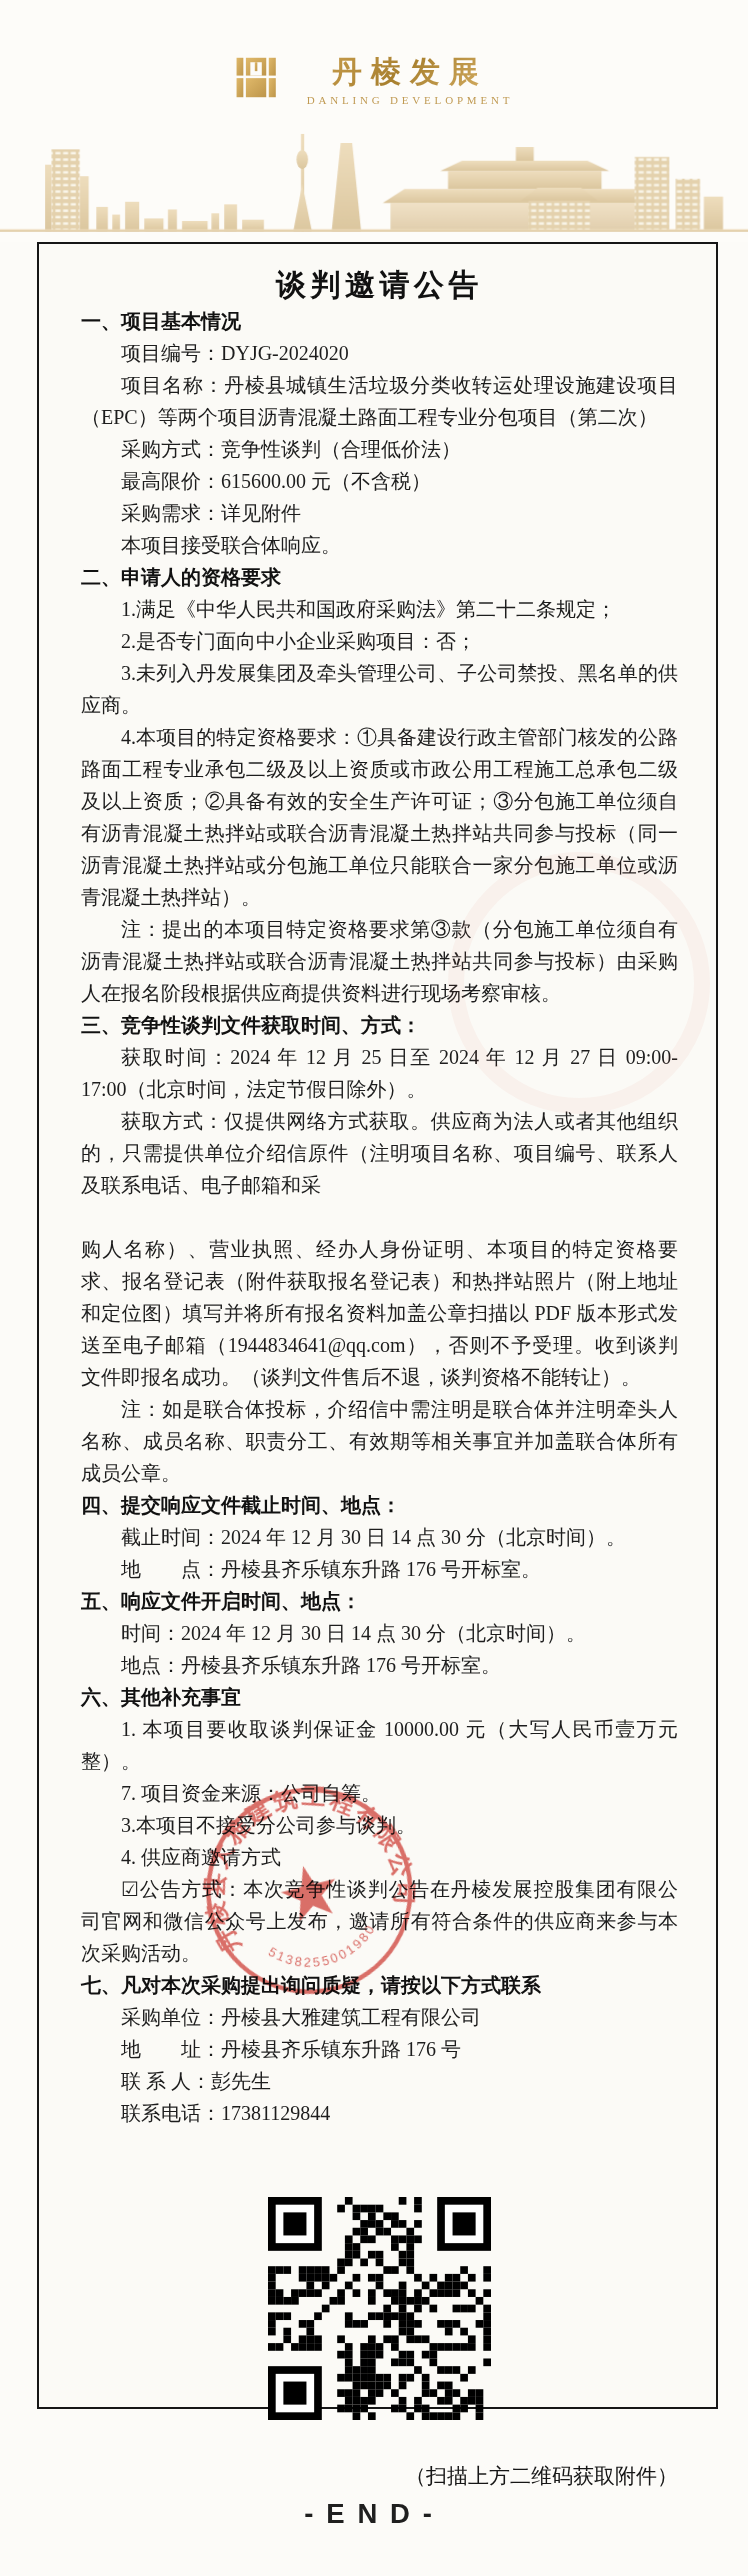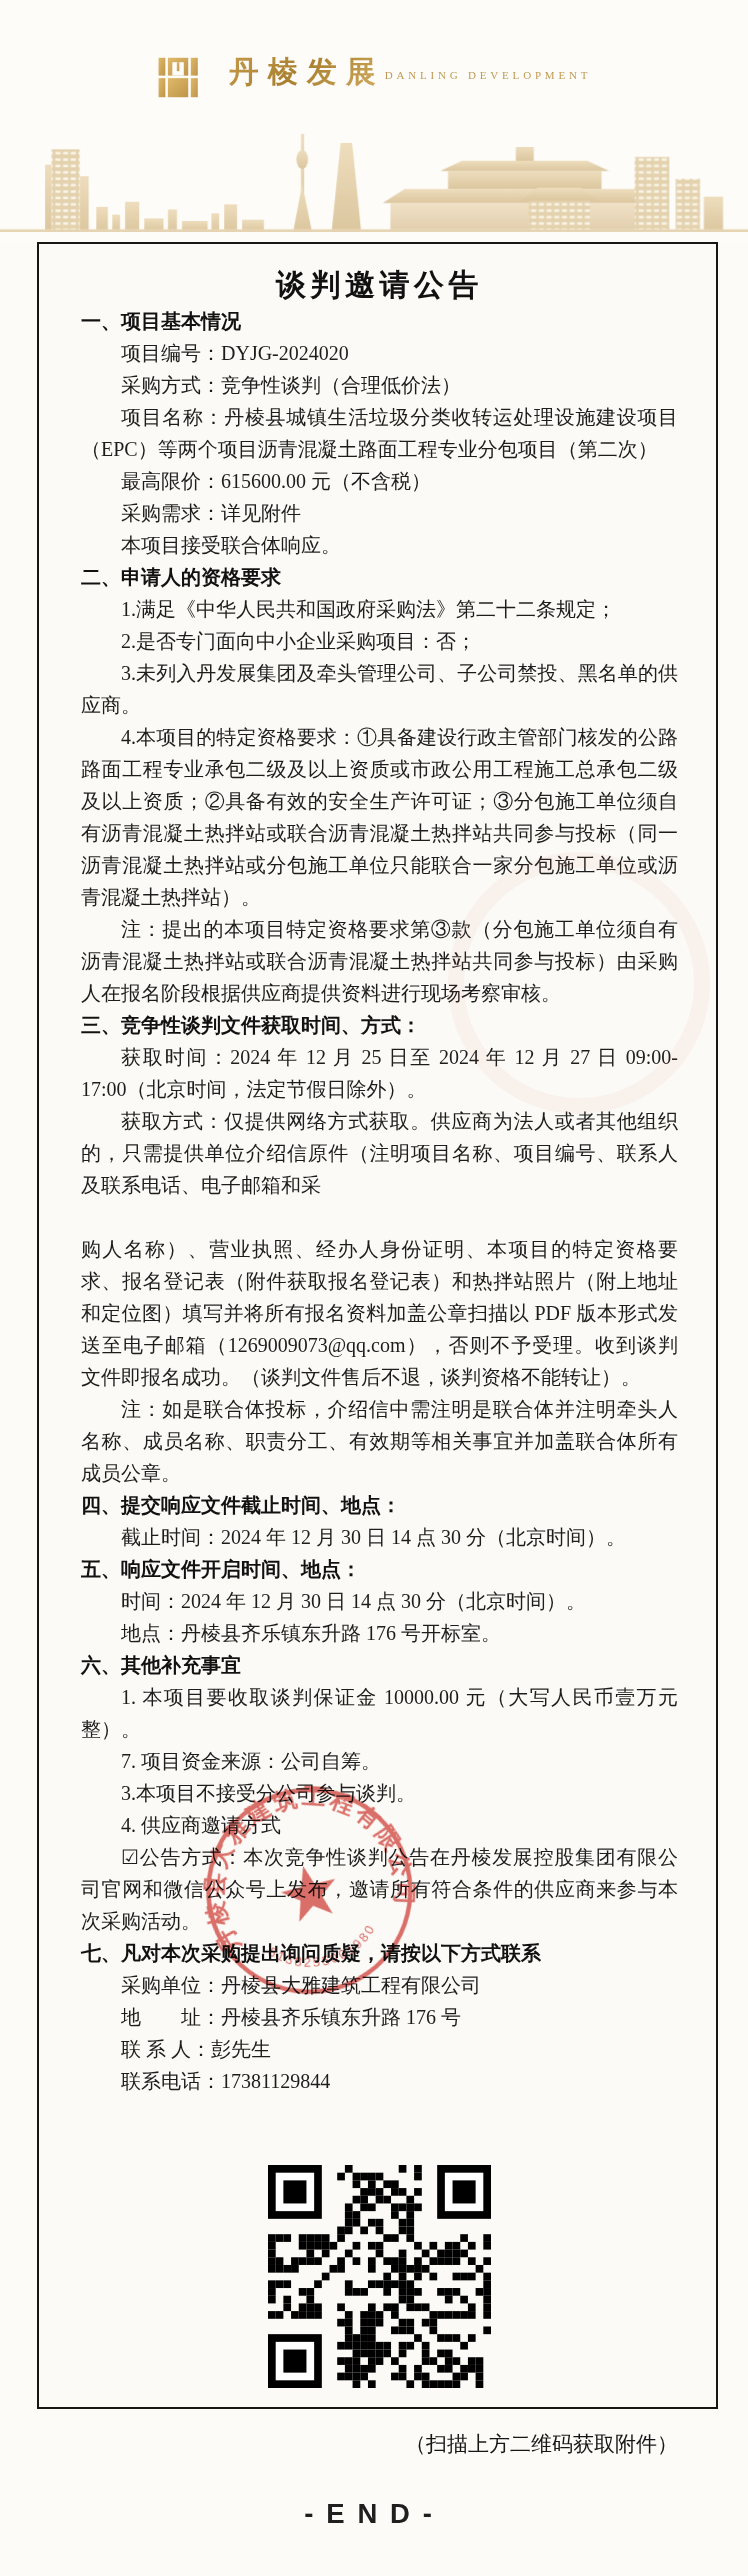--- a/index.html
+++ b/index.html
@@ -3,21 +3,21 @@
 <meta charset="utf-8">
 <style>
   html,body{margin:0;padding:0;background:#ffffff;}
   .page{position:relative;width:749px;height:2576px;background:#fcfbf8;overflow:hidden;
         font-family:"Liberation Serif","DejaVu Serif",serif;color:#1d1d1d;}
 
   
   .header{position:absolute;top:0;left:0;width:749px;height:242px;background:#fdfcf9;}
   .logo-block{position:absolute;top:55px;left:50%;transform:translateX(-50%);
               display:flex;align-items:flex-start;gap:29px;}
-  .logo-texts{display:flex;flex-direction:row;align-items:center;}
+  .logo-texts{display:flex;flex-direction:column;align-items:center;}
   .logo-cn{font-size:30px;font-weight:700;letter-spacing:9px;line-height:33px;
            background:linear-gradient(135deg,#c49a4a,#a8802f 45%,#d2ab60);
            -webkit-background-clip:text;background-clip:text;color:transparent;
            font-family:"Liberation Serif","DejaVu Serif",serif;white-space:nowrap;}
   .logo-en{margin-top:6.4px;font-size:11px;letter-spacing:3.8px;color:#c09a53;
            font-family:"Liberation Serif","DejaVu Serif",serif;white-space:nowrap;}
   .skyline{position:absolute;left:0;top:125px;}
 
   
   .doc-box{position:absolute;left:37px;top:242px;width:681px;height:2167px;
@@ -137,47 +137,48 @@
   <div class="doc-box">
     <div class="bleed"></div>
 
     <h1 class="doc-title">谈判邀请公告</h1>
 
     <div class="doc-body">
 
       <section>
         <p class="sec-head">一、项目基本情况</p>
         <p class="para">项目编号：DYJG-2024020</p>
+        <p class="para">项目名称：丹棱县城镇生活垃圾分类收转运处理设施建设项目（EPC）等两个项目沥青混凝土路面工程专业分包项目（第二次）</p>
         <p class="para">采购方式：竞争性谈判（合理低价法）</p>
-        <p class="para">项目名称：丹棱县城镇生活垃圾分类收转运处理设施建设项目（EPC）等两个项目沥青混凝土路面工程专业分包项目（第二次）</p>
         <p class="para">最高限价：615600.00 元（不含税）</p>
         <p class="para">采购需求：详见附件</p>
         <p class="para">本项目接受联合体响应。</p>
       </section>
 
       <section>
         <p class="sec-head">二、申请人的资格要求</p>
         <p class="para">1.满足《中华人民共和国政府采购法》第二十二条规定；</p>
         <p class="para">2.是否专门面向中小企业采购项目：否；</p>
         <p class="para">3.未列入丹发展集团及牵头管理公司、子公司禁投、黑名单的供应商。</p>
         <p class="para">4.本项目的特定资格要求：①具备建设行政主管部门核发的公路路面工程专业承包二级及以上资质或市政公用工程施工总承包二级及以上资质；②具备有效的安全生产许可证；③分包施工单位须自有沥青混凝土热拌站或联合沥青混凝土热拌站共同参与投标（同一沥青混凝土热拌站或分包施工单位只能联合一家分包施工单位或沥青混凝土热拌站）。</p>
         <p class="para">注：提出的本项目特定资格要求第③款（分包施工单位须自有沥青混凝土热拌站或联合沥青混凝土热拌站共同参与投标）由采购人在报名阶段根据供应商提供资料进行现场考察审核。</p>
       </section>
 
       <section>
         <p class="sec-head">三、竞争性谈判文件获取时间、方式：</p>
         <p class="para">获取时间：2024 年 12 月 25 日至 2024 年 12 月 27 日 09:00- 17:00（北京时间，法定节假日除外）。</p>
         <p class="para">获取方式：仅提供网络方式获取。供应商为法人或者其他组织的，只需提供单位介绍信原件（注明项目名称、项目编号、联系人及联系电话、电子邮箱和采</p>
-        <p class="para flush gapped">购人名称）、营业执照、经办人身份证明、本项目的特定资格要求、报名登记表（附件获取报名登记表）和热拌站照片（附上地址和定位图）填写并将所有报名资料加盖公章扫描以 PDF 版本形式发送至电子邮箱（1269009073@qq.com），否则不予受理。收到谈判文件即报名成功。（谈判文件售后不退，谈判资格不能转让）。</p>
+        <p class="para flush gapped">购人名称）、营业执照、经办人身份证明、本项目的特定资格要求、报名登记表（附件获取报名登记表）和热拌站照片（附上地址和定位图）填写并将所有报名资料加盖公章扫描以 PDF 版本形式发送至电子邮箱（1944834641@qq.com），否则不予受理。收到谈判文件即报名成功。（谈判文件售后不退，谈判资格不能转让）。</p>
         <p class="para">注：如是联合体投标，介绍信中需注明是联合体并注明牵头人名称、成员名称、职责分工、有效期等相关事宜并加盖联合体所有成员公章。</p>
       </section>
 
       <section>
         <p class="sec-head">四、提交响应文件截止时间、地点：</p>
         <p class="para">截止时间：2024 年 12 月 30 日 14 点 30 分（北京时间）。</p>
+        <p class="para">地　　点：丹棱县齐乐镇东升路 176 号开标室。</p>
       </section>
 
       <section>
         <p class="sec-head">五、响应文件开启时间、地点：</p>
         <p class="para">时间：2024 年 12 月 30 日 14 点 30 分（北京时间）。</p>
         <p class="para">地点：丹棱县齐乐镇东升路 176 号开标室。</p>
       </section>
 
       <section>
         <p class="sec-head">六、其他补充事宜</p>

